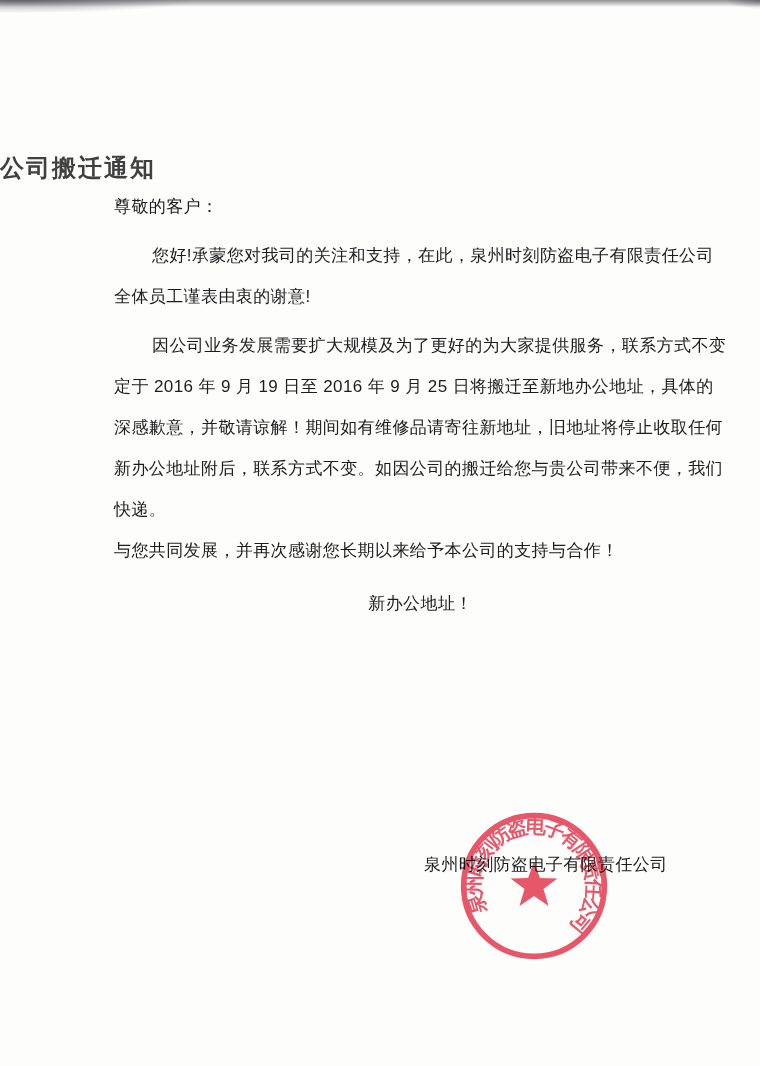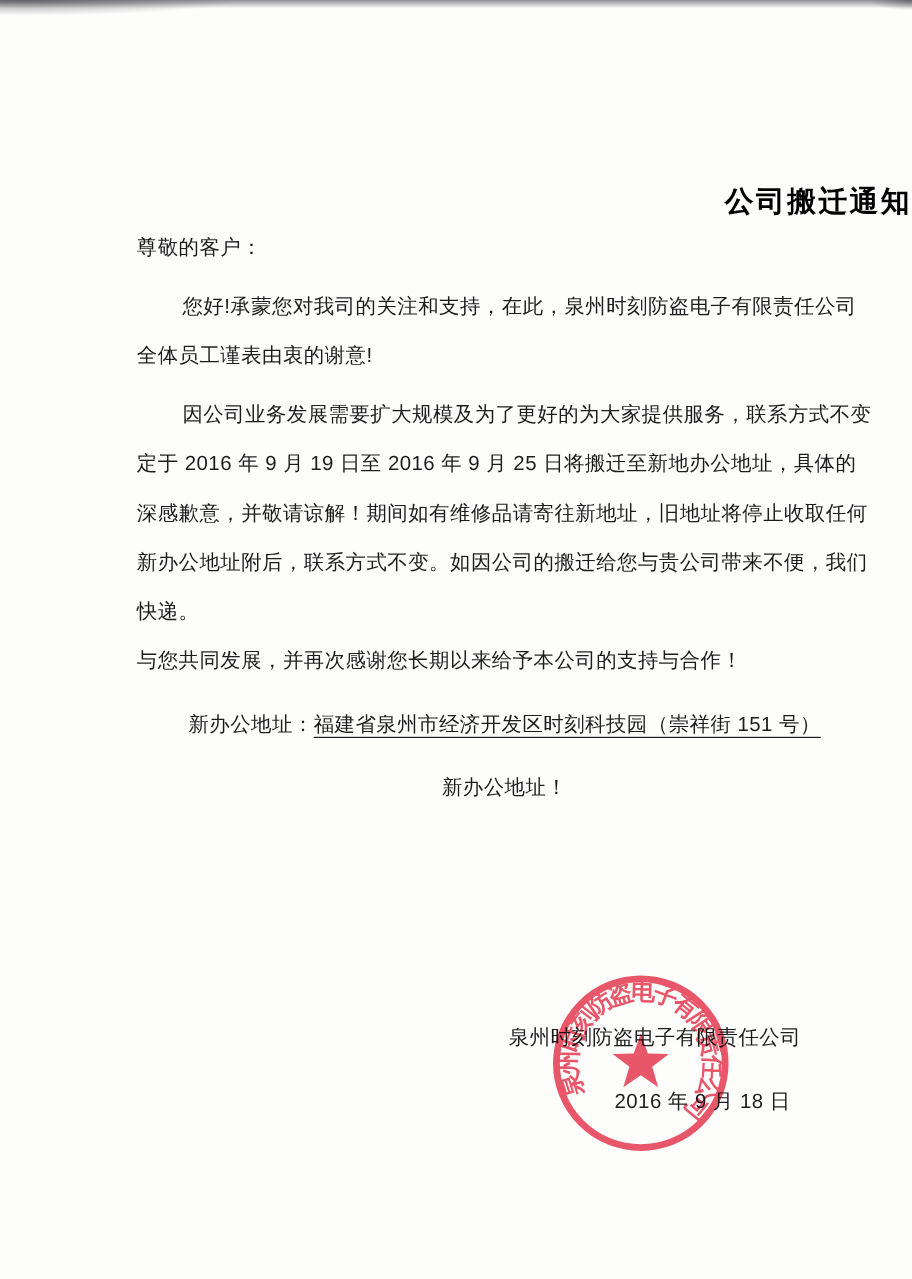--- a/index.html
+++ b/index.html
@@ -23,23 +23,23 @@
     background: radial-gradient(ellipse 90% 100% at 8% 0%, rgba(48,48,58,0.5), rgba(48,48,58,0) 72%);
     pointer-events:none;
   }
   .scan-top-right {
     position:absolute; top:0; right:0; width:46px; height:12px;
     background: radial-gradient(ellipse 100% 100% at 100% 0%, rgba(48,48,58,0.45), rgba(48,48,58,0) 75%);
     pointer-events:none;
   }
   .title {
     position:absolute; top:152px; left:0; width:100%;
-    text-align:right;
+    text-align:left;
     font-size:24px; font-weight:bold; letter-spacing:2px;
-    color:#000000;
+    color:#404040;
   }
   .body {
     position:absolute; top:186px; left:114px; width:575px;
     font-size:17px;
   }
   .line {
     height:41px; line-height:41px; white-space:nowrap;
     letter-spacing:0.4px;
   }
   .indent { padding-left:38px;text-align:center; }
@@ -80,28 +80,24 @@
   <div class="body">
     <div class="line">尊敬的客户：</div>
     <div class="line indent para-start">您好!承蒙您对我司的关注和支持，在此，泉州时刻防盗电子有限责任公司</div>
     <div class="line">全体员工谨表由衷的谢意!</div>
     <div class="line indent para-start">因公司业务发展需要扩大规模及为了更好的为大家提供服务，联系方式不变</div>
     <div class="line">定于 2016 年 9 月 19 日至 2016 年 9 月 25 日将搬迁至新地办公地址，具体的</div>
     <div class="line">深感歉意，并敬请谅解！期间如有维修品请寄往新地址，旧地址将停止收取任何</div>
     <div class="line">新办公地址附后，联系方式不变。如因公司的搬迁给您与贵公司带来不便，我们</div>
     <div class="line">快递。</div>
     <div class="line">与您共同发展，并再次感谢您长期以来给予本公司的支持与合作！</div>
-    <div class="line indent big-gap">
-      <span>新办公地址：</span><span class="address-value">福建省泉州市经济开发区时刻科技园（崇祥街 151 号）</span>
-    </div>
     <div class="line indent big-gap">新办公地址！</div>
   </div>
 
   <div class="sig-company">泉州时刻防盗电子有限责任公司</div>
-  <div class="sig-date">2016 年 9 月 18 日</div>
 
   <svg class="seal" viewBox="0 0 160 160" xmlns="http://www.w3.org/2000/svg">
     <circle cx="80" cy="80" r="74" fill="none" stroke="#e83f55" stroke-width="6"></circle>
     <polygon points="80,54 86.2,71.5 104.7,72 90,83.2 95.3,101 80,90.5 64.7,101 70,83.2 55.3,72 73.8,71.5" fill="#e83f55"></polygon>
     <g transform="rotate(-28 80 80)">
       <path id="sealarc" d="M 80,80 m -56,0 a 56,56 0 1,1 112,0 a 56,56 0 1,1 -112,0" fill="none"></path>
       <text font-size="21" font-weight="bold" fill="#e83f55">
         <textPath href="#sealarc" textLength="252" lengthAdjust="spacing">泉州时刻防盗电子有限责任公司</textPath>
       </text>
     </g>

